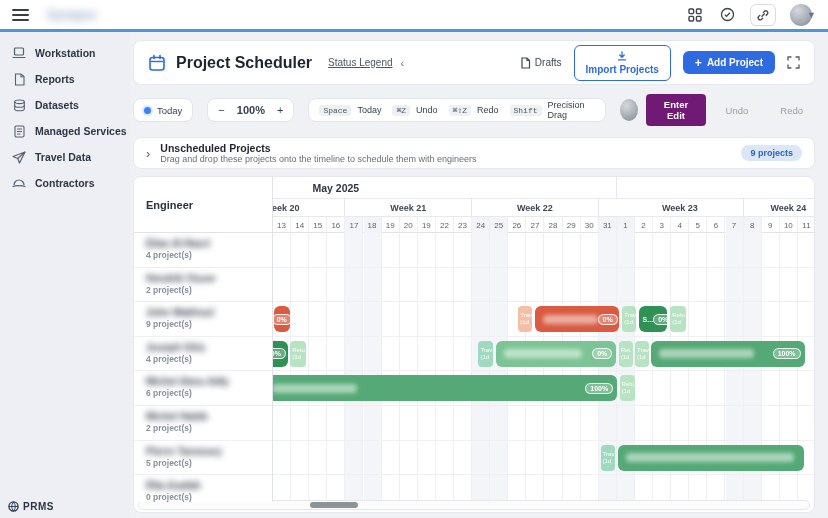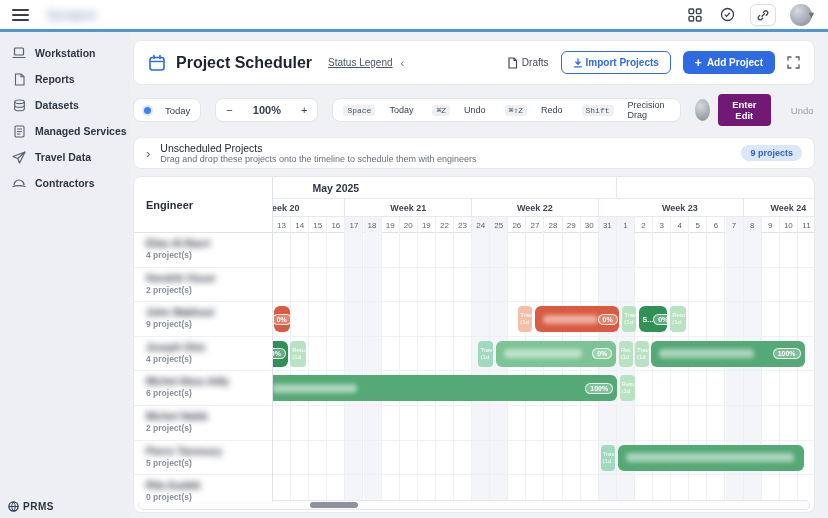--- a/index.html
+++ b/index.html
@@ -34,48 +34,48 @@
   .main{position:absolute;left:130px;top:32px;right:0;bottom:0;background:#eff1f5;}
   .card{position:absolute;background:#fff;border:1px solid #e6e8ee;border-radius:8px;}
 
   
   .hdr-card{left:3px;top:8px;width:682px;height:45px;display:flex;align-items:center;padding:0 14px;}
   .page-title{font-size:16px;font-weight:bold;color:#1e2430;margin-left:10px;text-align:center;}
   .status-legend{font-size:10px;color:#4b5563;margin-left:16px;text-decoration:underline;}
   .legend-chev{font-size:11px;color:#6b7280;margin-left:8px;}
   .hdr-right{margin-left:auto;display:flex;align-items:center;gap:12px;}
   .drafts{display:flex;align-items:center;gap:4px;font-size:10px;color:#3f4854;cursor:pointer;}
-  .btn-outline{display:flex;align-items:flex-end;gap:3px;border:1px solid #2e6ae0;color:#2e6ae0;
-    font-size:10px;font-weight:600;border-radius:6px;padding:5px 11px;background:#fff;cursor:pointer;}
+  .btn-outline{display:flex;align-items:center;gap:3px;border:1px solid #2e6ae0;color:#2e6ae0;
+    font-size:10px;font-weight:600;border-radius:6px;padding:5px 11px;background:#fff;cursor:pointer;flex-direction:column;}
   .btn-primary{display:flex;align-items:center;gap:5px;background:#2e6ae0;color:#fff;
     font-size:10px;font-weight:600;border-radius:6px;padding:6px 12px;border:none;cursor:pointer;}
   .expand{color:#555c66;cursor:pointer;display:flex;}
 
   
   .toolbar{position:absolute;left:3px;top:66px;width:682px;height:24px;display:flex;align-items:center;gap:14px;}
   .pill{background:#fff;border:1px solid #e2e5ea;border-radius:8px;height:24px;
-    display:flex;align-items:center;padding:0 10px;gap:14px;}
+    display:flex;align-items:center;padding:0 10px;gap:6px;}
   .radio-dot{width:7px;height:7px;border-radius:50%;background:#3b82f6;box-shadow:0 0 0 2px #dbeafe;}
   .today-lb{font-size:9.5px;color:#374151;}
   .zoomer span{font-size:11px;color:#374151;cursor:pointer;}
   .zoom-val{font-size:9.5px;font-weight:600;color:#1f2937;padding:0 6px;}
   .kbd{font-family:"Liberation Mono",monospace;font-size:8px;background:#eef0f3;
     border-radius:3px;padding:1px 4px;color:#4b5563;}
   .sc-lb{font-size:9px;color:#374151;margin-right:5px;}
   .tb-right{margin-left:auto;display:flex;align-items:center;gap:8px;}
   .btn-blue{background:#701a75;color:#fff;font-size:9.5px;font-weight:600;border:none;
     border-radius:4px;padding:5px 11px;cursor:pointer;}
   .btn-gray{background:#f0f1f3;color:#9aa0a8;font-size:9.5px;border:none;border-radius:4px;
     padding:5px 12px;cursor:pointer;}
 
   
   .banner{left:3px;top:105px;width:682px;height:32px;display:flex;align-items:center;padding:0 12px;}
   .banner-chev{font-size:13px;color:#555c66;cursor:pointer;}
   .banner-text{margin-left:10px;}
-  .banner-title{font-size:10.5px;font-weight:normal;color:#1f2430;line-height:12px;}
+  .banner-title{font-size:10.5px;font-weight:bold;color:#1f2430;line-height:12px;}
   .banner-sub{font-size:9px;color:#68707c;line-height:11px;}
   .badge-count{margin-left:auto;background:#dbe7f8;color:#2c63c9;font-size:9px;font-weight:bold;
     border-radius:10px;padding:3px 9px;cursor:pointer;}
 
   
   .gantt{left:3px;top:144px;width:682px;height:337px;overflow:hidden;}
   .g-head{position:absolute;left:0;top:0;right:0;height:56px;}
   .eng-head{position:absolute;left:0;top:0;width:139px;height:56px;border-right:1px solid #dfe3e9;
     border-bottom:1px solid #dfe3e9;display:flex;align-items:center;padding-left:12px;
     font-size:11px;font-weight:bold;color:#2b313c;background:#fff;z-index:5;}

